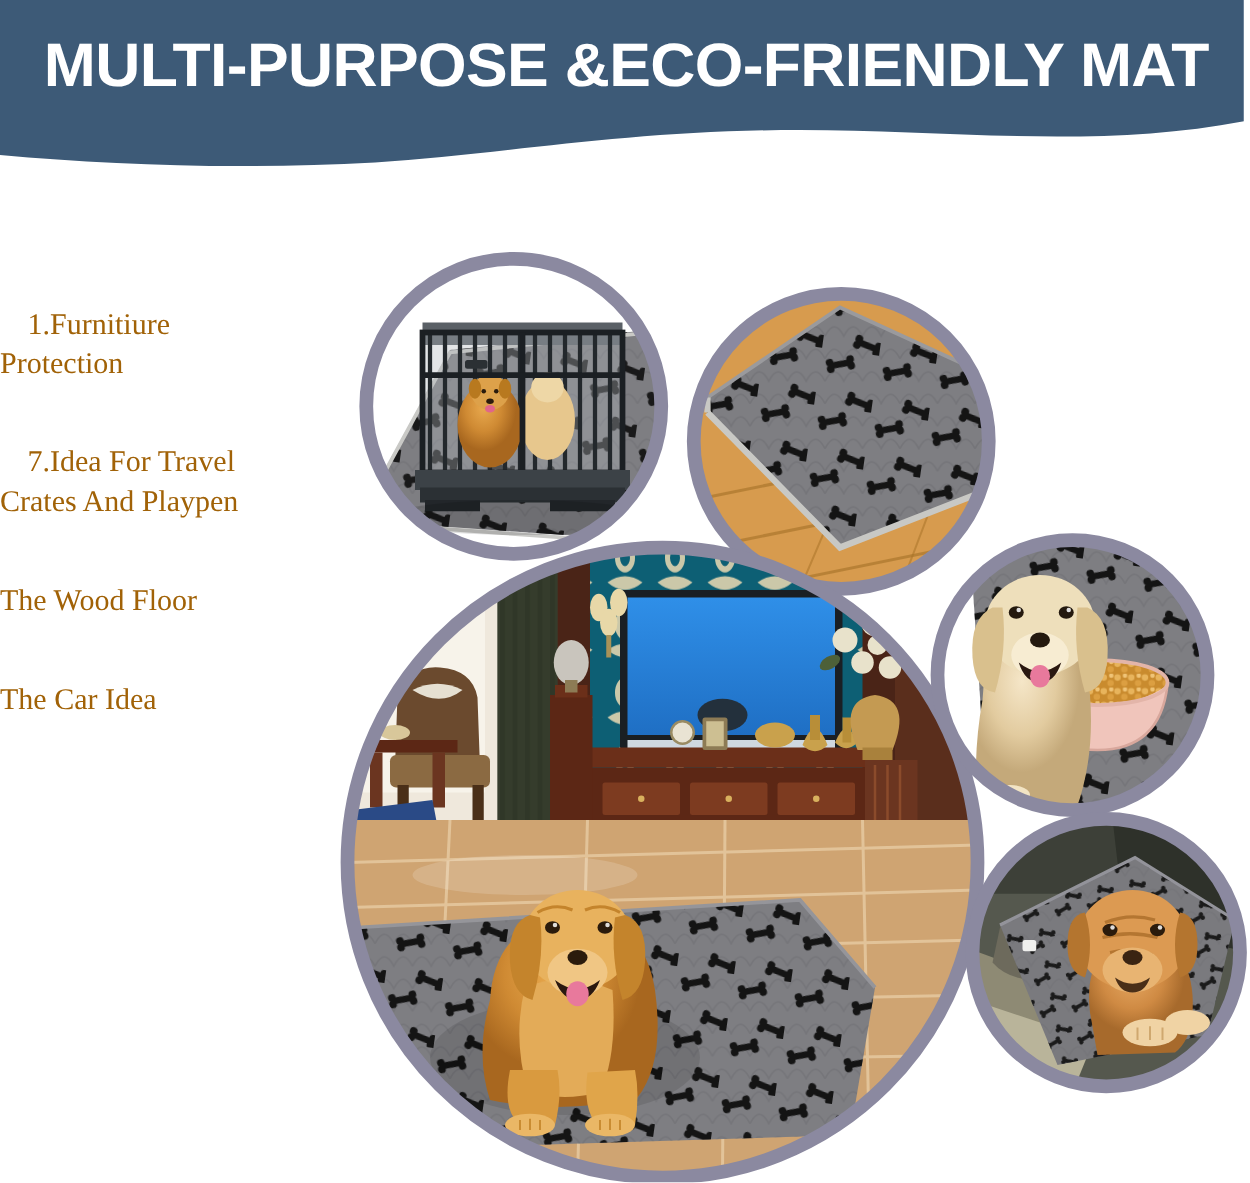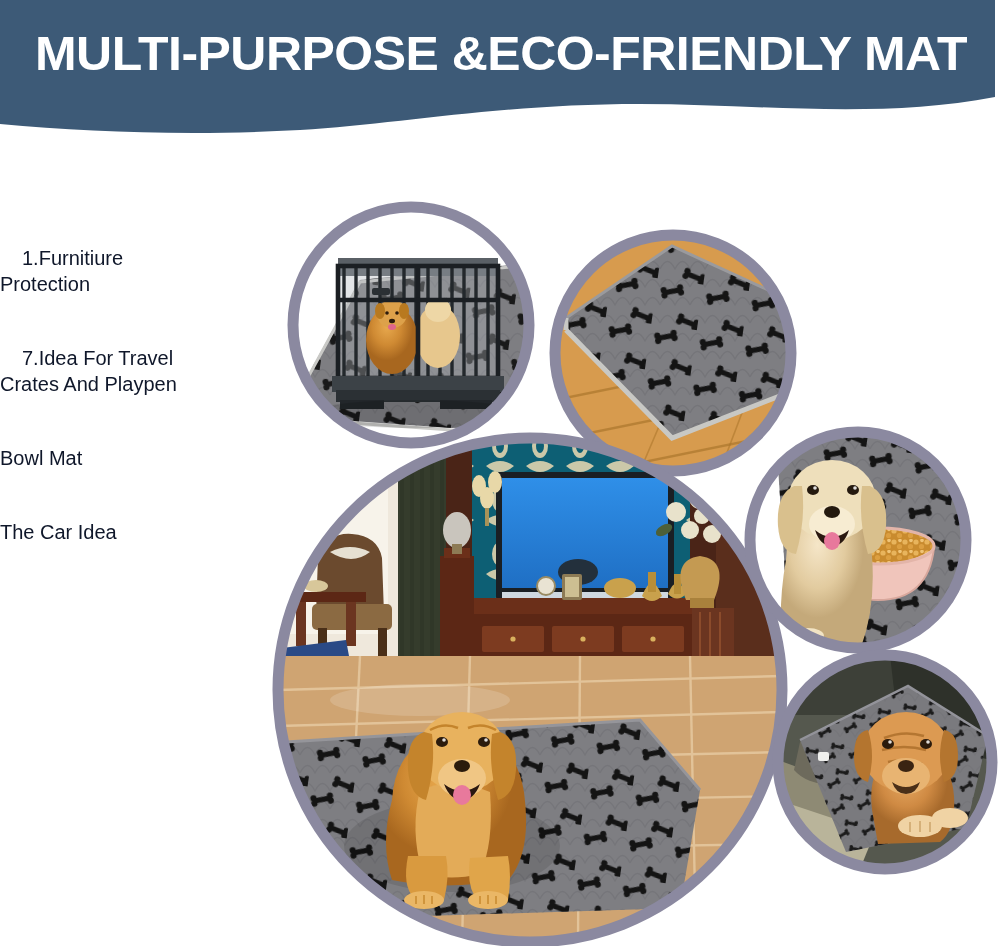--- a/index.html
+++ b/index.html
@@ -19,22 +19,22 @@
     transform:scaleX(1.02); transform-origin:left center;
     font-family:"Liberation Sans", sans-serif;
   }
 
   
   #feature-list{
     position:absolute; left:0px; top:245px; width:285px;
   }
   .feature-item{ margin-bottom:48px; }
   .feature-line{
-    font-size:20px; color:#0f172a; line-height:1.30;
-    white-space:nowrap; font-family:Liberation Sans, sans-serif;
+    font-size:24px; color:#a16207; line-height:1.30;
+    white-space:nowrap; font-family:Liberation Serif, serif;
   }
   .feature-line.line1{ padding-left:22px; }
   .feature-line.line2{ }
 
   
   #collage{
     position:absolute; left:0; top:0; width:1000px; height:946px;
     pointer-events:none;
   }
   #collage svg{ display:block; }
@@ -58,24 +58,24 @@
     <div class="feature-line line1">1.Furnitiure</div>
     <div class="feature-line line2">Protection</div>
   </div>
 
   <div class="feature-item">
     <div class="feature-line line1">7.Idea For Travel</div>
     <div class="feature-line line2">Crates And Playpen</div>
   </div>
 
   <div class="feature-item">
+    <div class="feature-line line2">The Wood Floor</div>
   </div>
 
   <div class="feature-item">
-    <div class="feature-line line2">Bowl Mat</div>
   </div>
 
   <div class="feature-item">
     <div class="feature-line line2">The Car Idea</div>
   </div>
 
 </div>
 
 <div id="collage">
 <svg width="1000" height="946" viewBox="0 0 1000 946">

